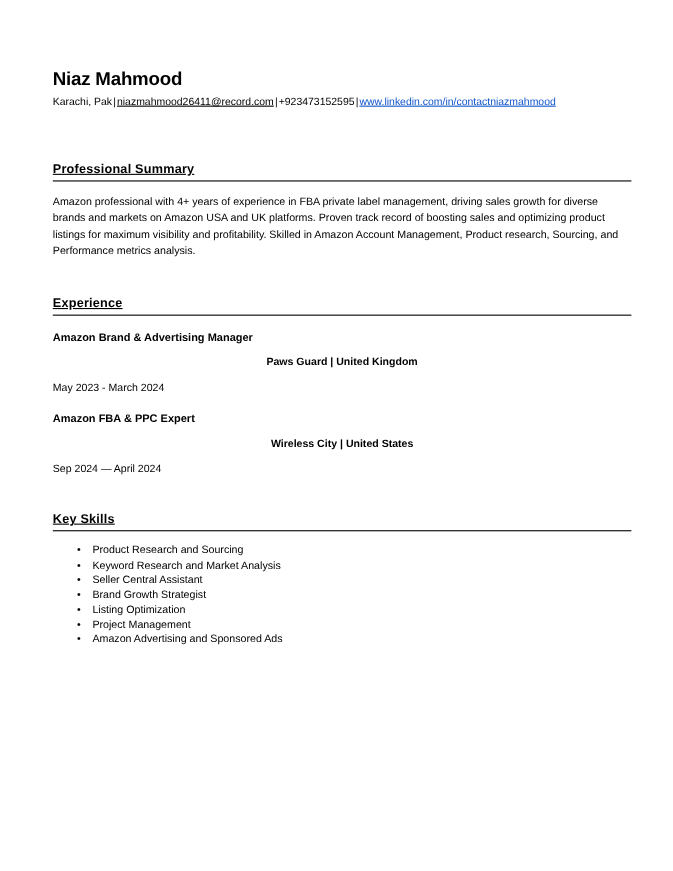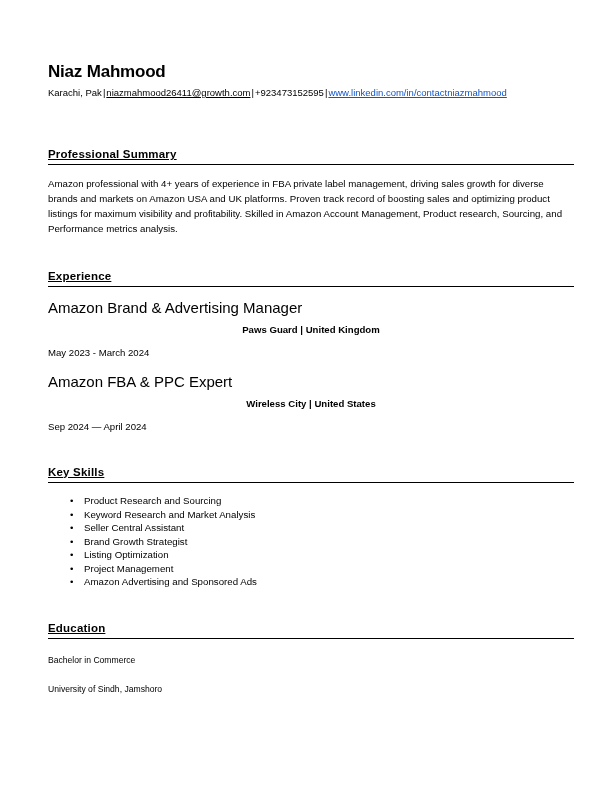--- a/index.html
+++ b/index.html
@@ -81,22 +81,22 @@
   }
 
   
   .job {
     margin-top: 16px;
   }
   .job:first-of-type {
     margin-top: 14px;
   }
   .job-title {
-    font-size: 15px;
-    font-weight: normal;
+    font-size: 10px;
+    font-weight: bold;
     line-height: 13px;
     margin: 0 0 9px 0;
   }
   .job-company {
     font-size: 9.6px;
     font-weight: bold;
     line-height: 13px;
     margin: 0 0 10px 0;
     text-align: center;
   }
@@ -137,21 +137,21 @@
     margin-top: 15px;
   }
 </style>
 </head>
 <body>
 
 <div class="page">
 
   <div>
     <h1 class="name">Niaz Mahmood</h1>
-    <div class="contact-line"><span>Karachi, Pak</span><span class="sep">|</span><a class="email-link" href="#">niazmahmood26411@growth.com</a><span class="sep">|</span><span>+923473152595</span><span class="sep">|</span><a class="linkedin-link" href="#">www.linkedin.com/in/contactniazmahmood</a></div>
+    <div class="contact-line"><span>Karachi, Pak</span><span class="sep">|</span><a class="email-link" href="#">niazmahmood26411@record.com</a><span class="sep">|</span><span>+923473152595</span><span class="sep">|</span><a class="linkedin-link" href="#">www.linkedin.com/in/contactniazmahmood</a></div>
   </div>
 
   <div class="section sec-summary">
     <h2 class="section-heading">Professional Summary</h2>
     <p class="summary-body">Amazon professional with 4+ years of experience in FBA private label management, driving sales growth for diverse brands and markets on Amazon USA and UK platforms. Proven track record of boosting sales and optimizing product listings for maximum visibility and profitability. Skilled in Amazon Account Management, Product research, Sourcing, and Performance metrics analysis.</p>
   </div>
 
   <div class="section sec-experience">
     <h2 class="section-heading">Experience</h2>
 
@@ -175,19 +175,14 @@
       <li><span class="bullet">•</span><span>Product Research and Sourcing</span></li>
       <li><span class="bullet">•</span><span>Keyword Research and Market Analysis</span></li>
       <li><span class="bullet">•</span><span>Seller Central Assistant</span></li>
       <li><span class="bullet">•</span><span>Brand Growth Strategist</span></li>
       <li><span class="bullet">•</span><span>Listing Optimization</span></li>
       <li><span class="bullet">•</span><span>Project Management</span></li>
       <li><span class="bullet">•</span><span>Amazon Advertising and Sponsored Ads</span></li>
     </ul>
   </div>
 
-  <div class="section sec-education">
-    <h2 class="section-heading">Education</h2>
-    <div class="edu-entry first">Bachelor in Commerce</div>
-    <div class="edu-entry">University of Sindh, Jamshoro</div>
-  </div>
 
 </div>
 
 </body></html>

